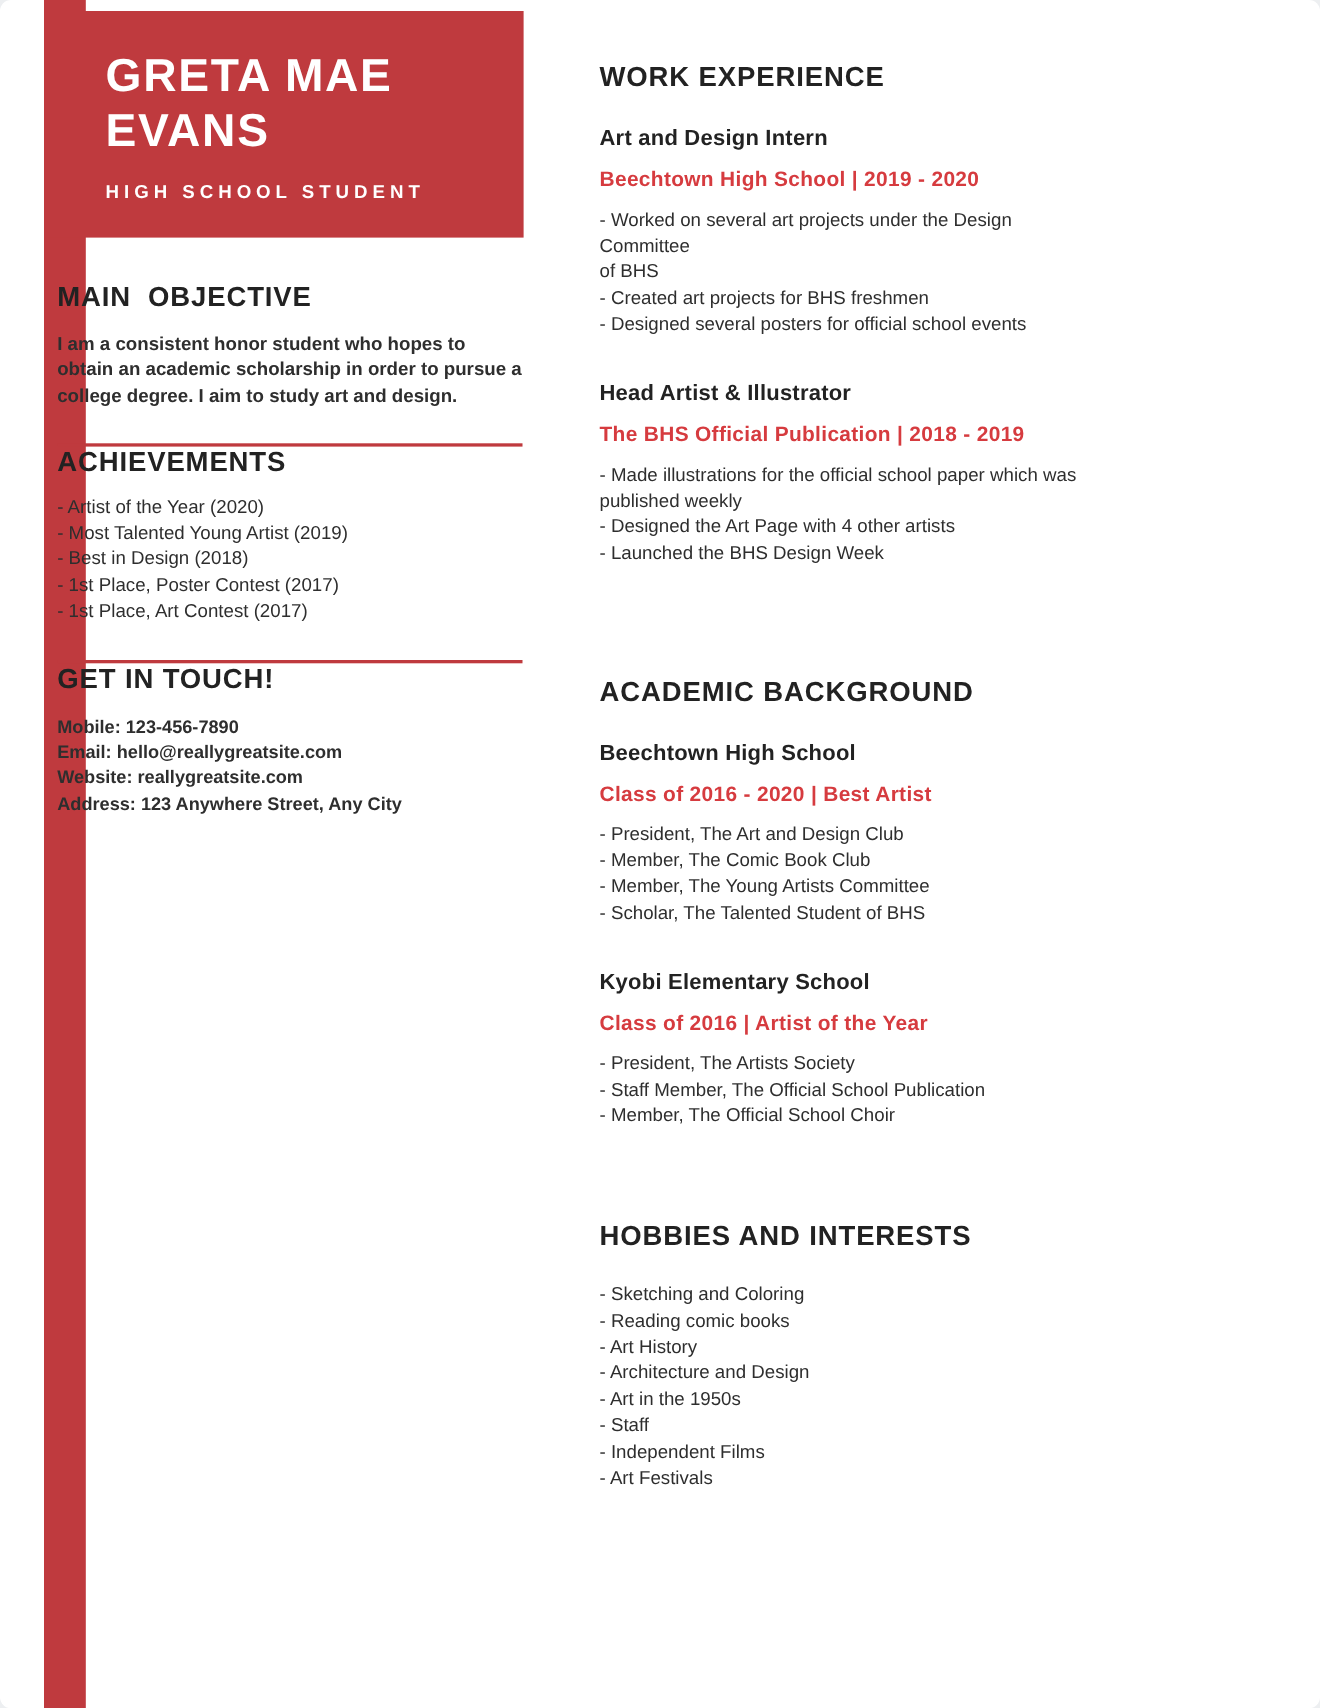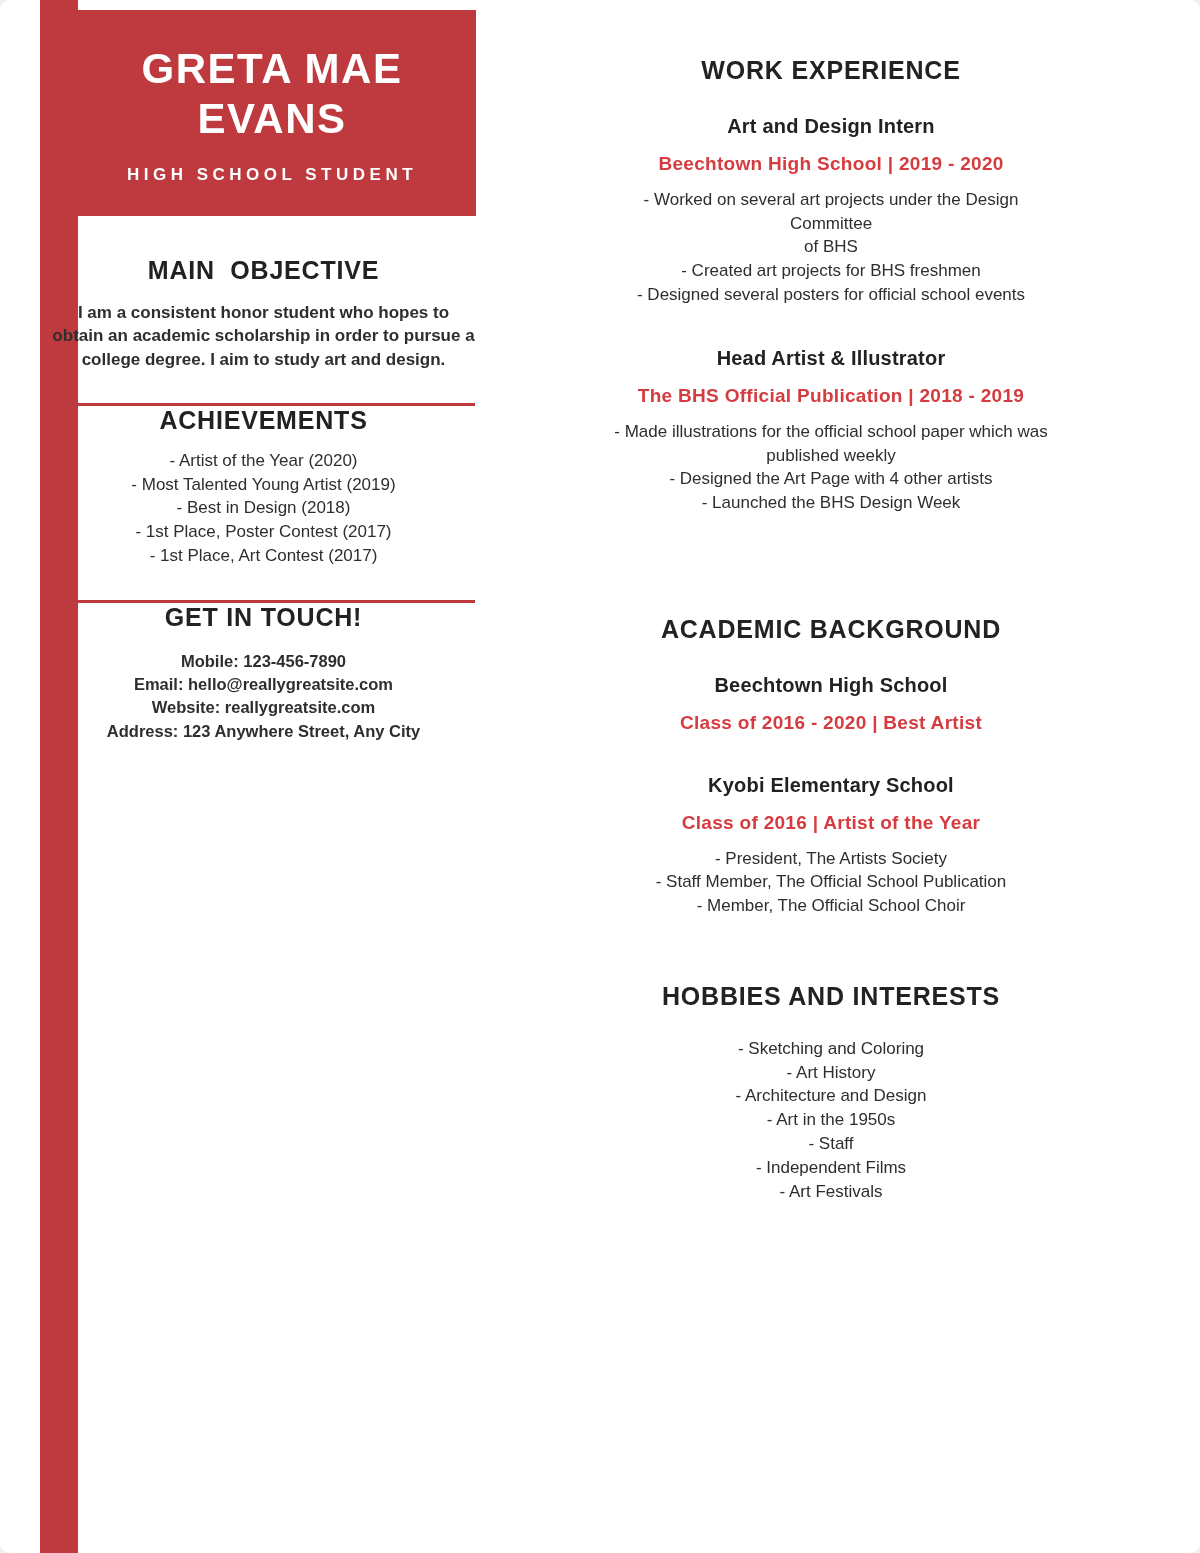--- a/index.html
+++ b/index.html
@@ -11,21 +11,20 @@
     -webkit-font-smoothing: antialiased;
   }
   .page {
     position: relative;
     width: 1200px;
     height: 1553px;
     margin: 0 auto;
     background: #ffffff;
     border-radius: 10px;
     overflow: hidden;
-    text-align: center;
   }
   .stripe {
     position: absolute;
     left: 40px; top: 0;
     width: 38px; height: 100%;
     background: var(--red);
   }
   .name-box {
     position: absolute;
     left: 40px; top: 10px;
@@ -103,21 +102,21 @@
   }
   .entry .meta {
     margin-top: 15px;
     font-size: 19px;
     font-weight: 600;
     color: var(--red-text);
     letter-spacing: 0.3px;
   }
   .entry .dash-list { margin-top: 13px; }
   .section-academic { margin-top: 100px; }
-  .section-hobbies  { margin-top: 64px; }
+  .section-hobbies  { margin-top: 84px; }
   .section-hobbies .dash-list { margin-top: 26px; }
 </style>
 </head>
 <body>
 
 <div class="page">
 
   <div class="stripe"></div>
 
   <header class="name-box">
@@ -190,37 +189,44 @@
         </ul>
       </article>
     </section>
 
     <section class="section-academic">
       <h2 class="section-title">ACADEMIC BACKGROUND</h2>
 
       <article class="entry">
         <h3>Beechtown High School</h3>
         <div class="meta">Class of 2016 - 2020 | Best Artist</div>
+        <ul class="dash-list">
+          <li>- President, The Art and Design Club</li>
+          <li>- Member, The Comic Book Club</li>
+          <li>- Member, The Young Artists Committee</li>
+          <li>- Scholar, The Talented Student of BHS</li>
+        </ul>
       </article>
 
       <article class="entry">
         <h3>Kyobi Elementary School</h3>
         <div class="meta">Class of 2016 | Artist of the Year</div>
         <ul class="dash-list">
           <li>- President, The Artists Society</li>
           <li>- Staff Member, The Official School Publication</li>
           <li>- Member, The Official School Choir</li>
         </ul>
       </article>
     </section>
 
     <section class="section-hobbies">
       <h2 class="section-title">HOBBIES AND INTERESTS</h2>
       <ul class="dash-list">
         <li>- Sketching and Coloring</li>
+        <li>- Reading comic books</li>
         <li>- Art History</li>
         <li>- Architecture and Design</li>
         <li>- Art in the 1950s</li>
         <li>- Staff</li>
         <li>- Independent Films</li>
         <li>- Art Festivals</li>
       </ul>
     </section>
 
   </div>

